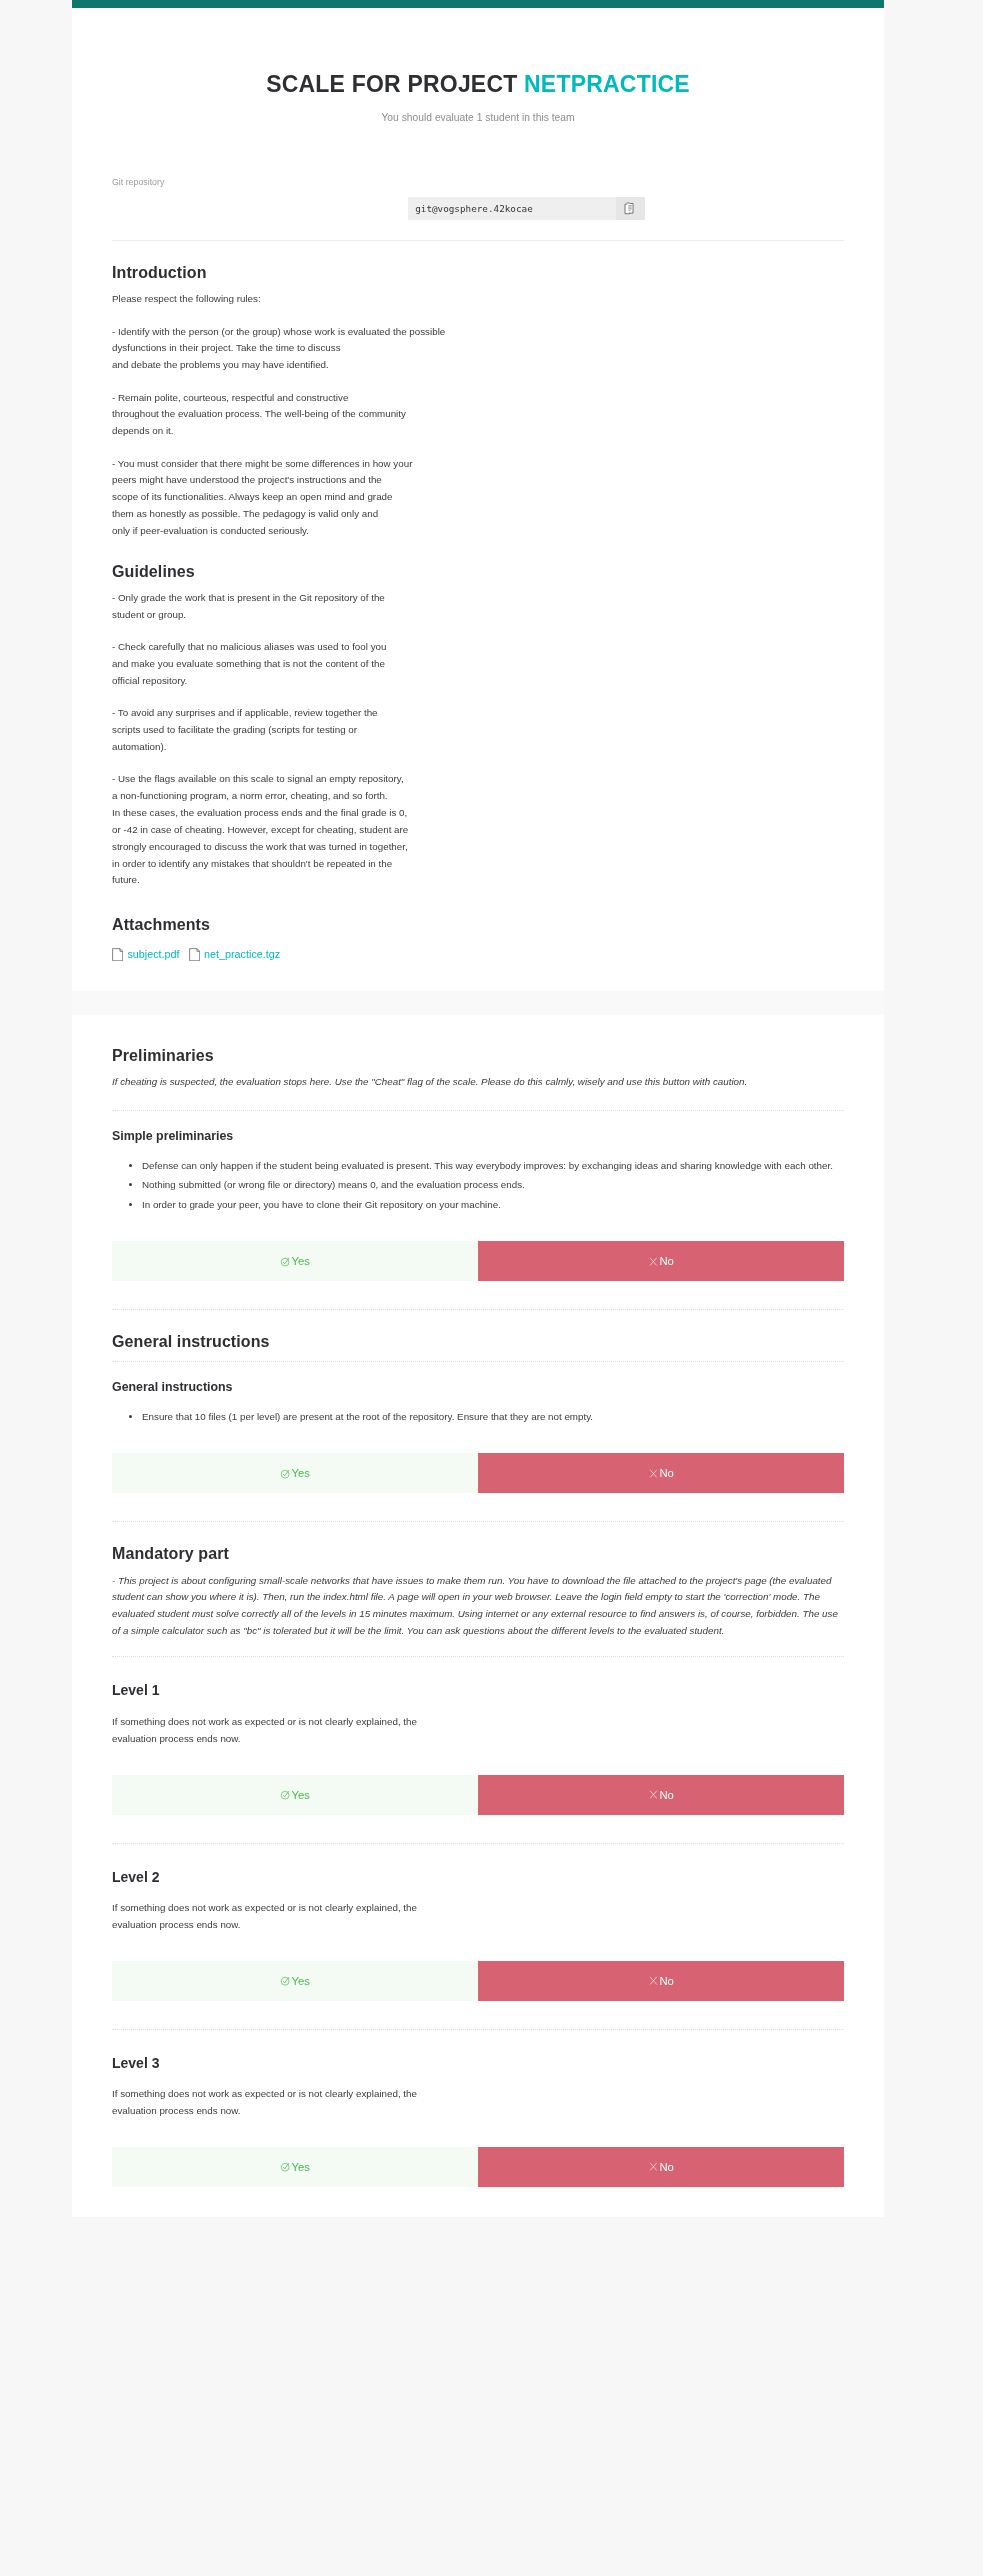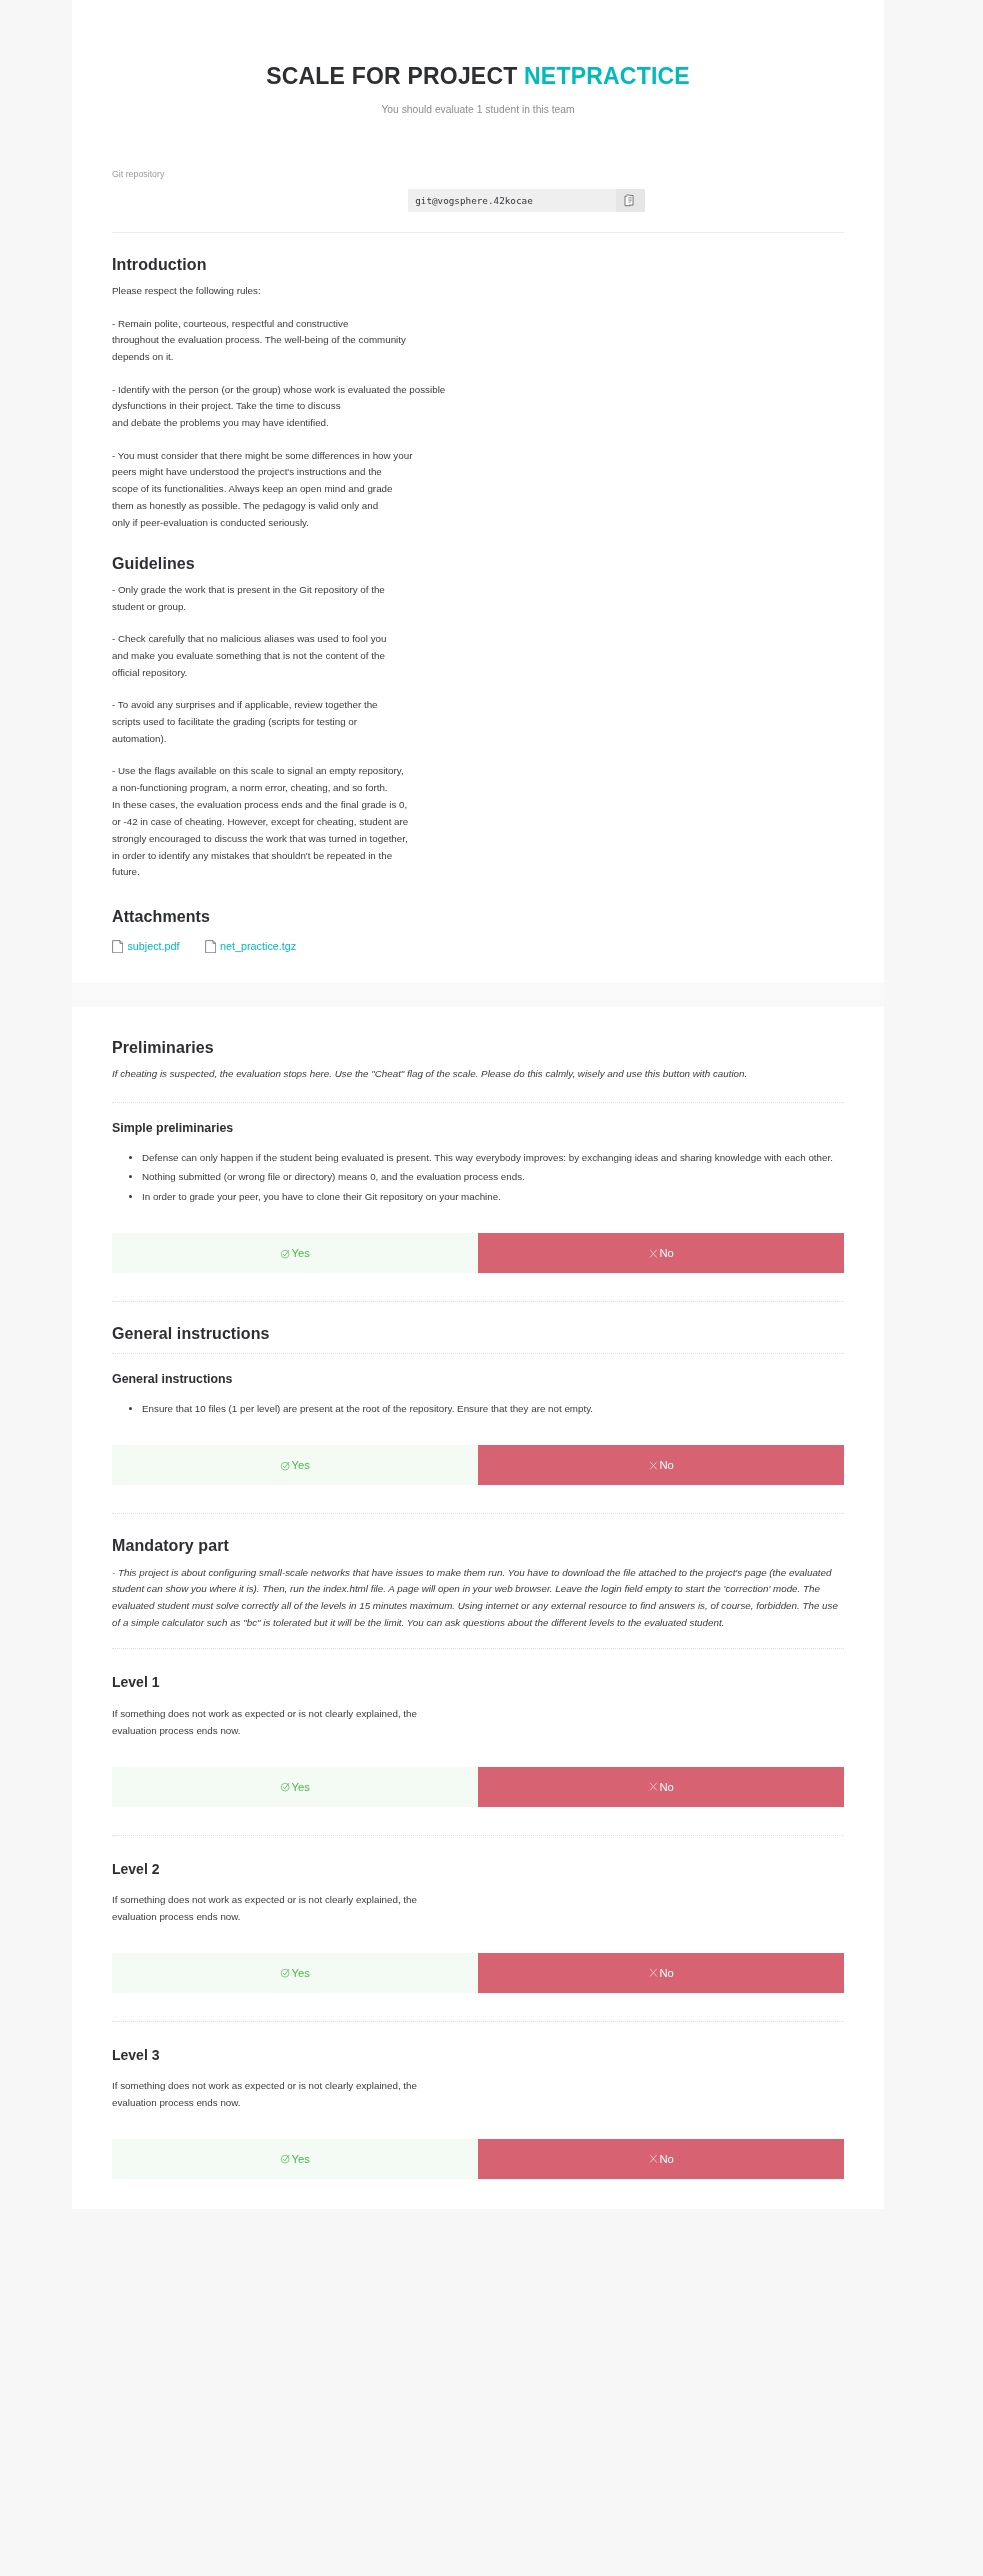--- a/index.html
+++ b/index.html
@@ -27,22 +27,22 @@
     width: 72px;
     height: 100%;
     background: #f7f7f7;
   }
   .rail.left { left: 0; }
   .rail.right { right: 0; width: 99px; }
 
   .column {
     width: 812px;
     margin-left: 72px;
-    background: #6d28d9;
-    padding: 0 0 0 0;
+    background: #0f766e;
+    padding: 8px 0 0 0;
   }
 
   .card {
     background: #ffffff;
     width: 812px;
     padding: 0 0 0 0;
   }
   .card-gap { height: 24px; background: #f9f9f9; }
 
   .card-inner { padding: 0 40px; }
@@ -151,21 +151,21 @@
   ul.bullets {
     margin: 7px;
     padding-left: 23px;
     font-size: 9.8px;
     line-height: 1.9;
     color: #3a3b40;
   }
   ul.bullets li { margin-bottom: 1px; }
 
   
-  .attachments { display: flex; gap: 25px; align-items: center; margin-top: 13.4px; }
+  .attachments { display: flex; gap: 9px; align-items: center; margin-top: 13.4px; }
   .attach {
     display: inline-flex;
     align-items: center;
     gap: 4.1px;
     color: #00babc;
     font-size: 10.8px;
     text-decoration: none;
     cursor: pointer;
   }
   .file-icon { display: inline-block; width: 11.3px; height: 13.4px; }
@@ -230,26 +230,26 @@
                 <path d="M8.5 7h6.5M8.5 10h6.5M8.5 13h6.5M8.5 16h4.5" stroke-width="1"></path>
               </svg>
             </div>
           </div>
         </div>
 
         <hr class="sep">
 
         <h2 class="sec">Introduction</h2>
         <p class="body">Please respect the following rules:</p>
+        <p class="body">- Identify with the person (or the group) whose work is evaluated the possible
+dysfunctions in their project. Take the time to discuss
+and debate the problems you may have identified.</p>
         <p class="body">- Remain polite, courteous, respectful and constructive
 throughout the evaluation process. The well-being of the community
 depends on it.</p>
-        <p class="body">- Identify with the person (or the group) whose work is evaluated the possible
-dysfunctions in their project. Take the time to discuss
-and debate the problems you may have identified.</p>
         <p class="body">- You must consider that there might be some differences in how your
 peers might have understood the project's instructions and the
 scope of its functionalities. Always keep an open mind and grade
 them as honestly as possible. The pedagogy is valid only and
 only if peer-evaluation is conducted seriously.</p>
 
         <h2 class="sec">Guidelines</h2>
         <p class="body">- Only grade the work that is present in the Git repository of the
 student or group.</p>
         <p class="body">- Check carefully that no malicious aliases was used to fool you

